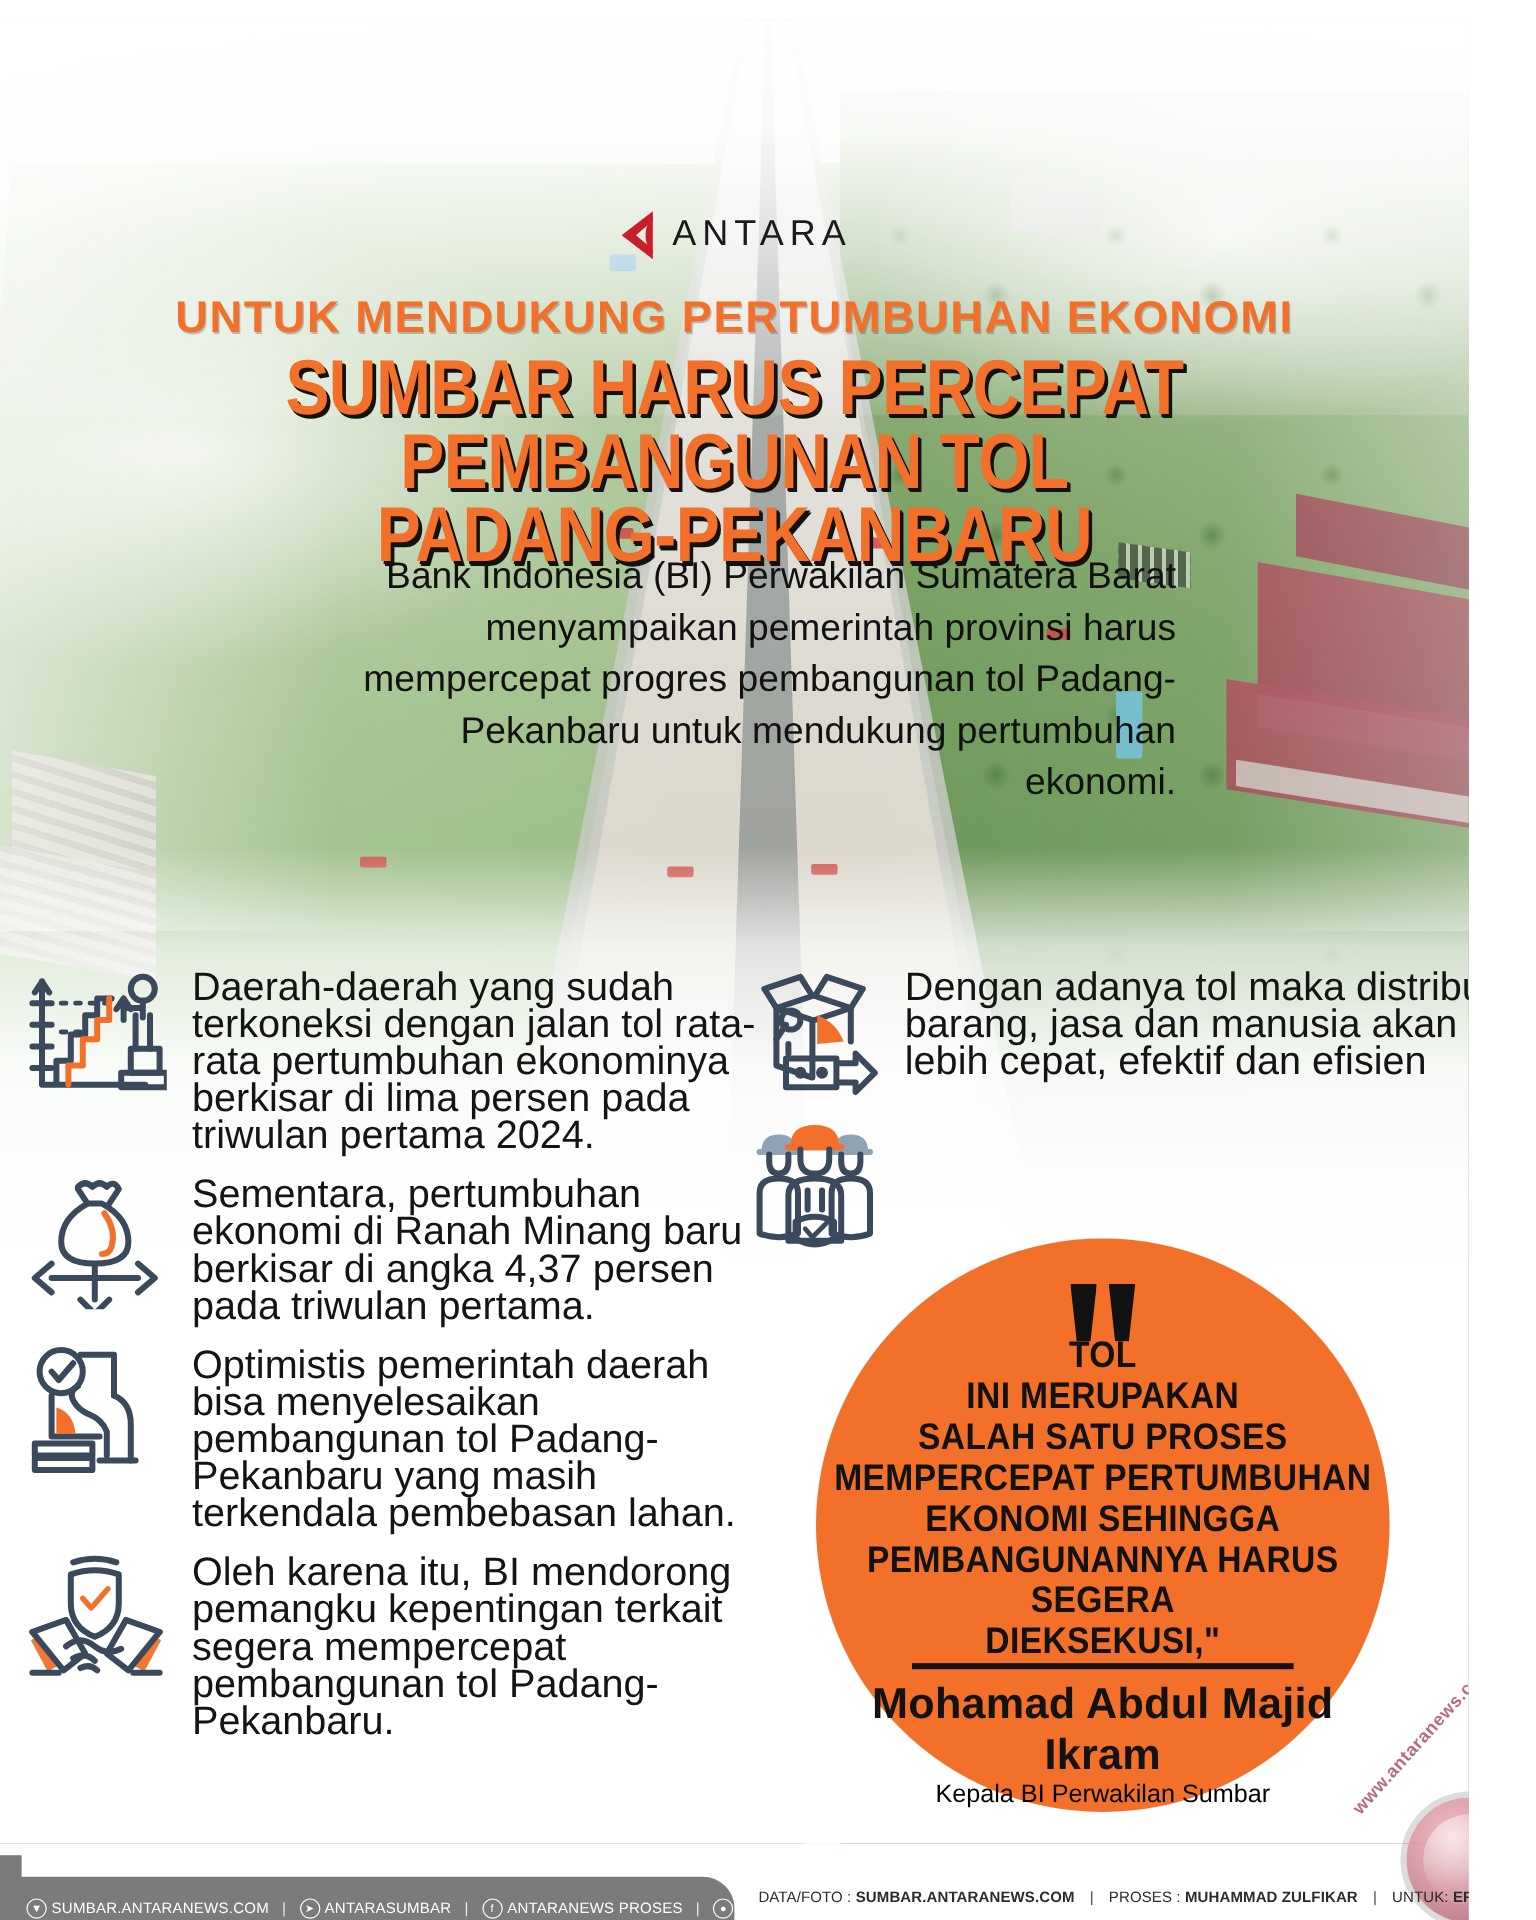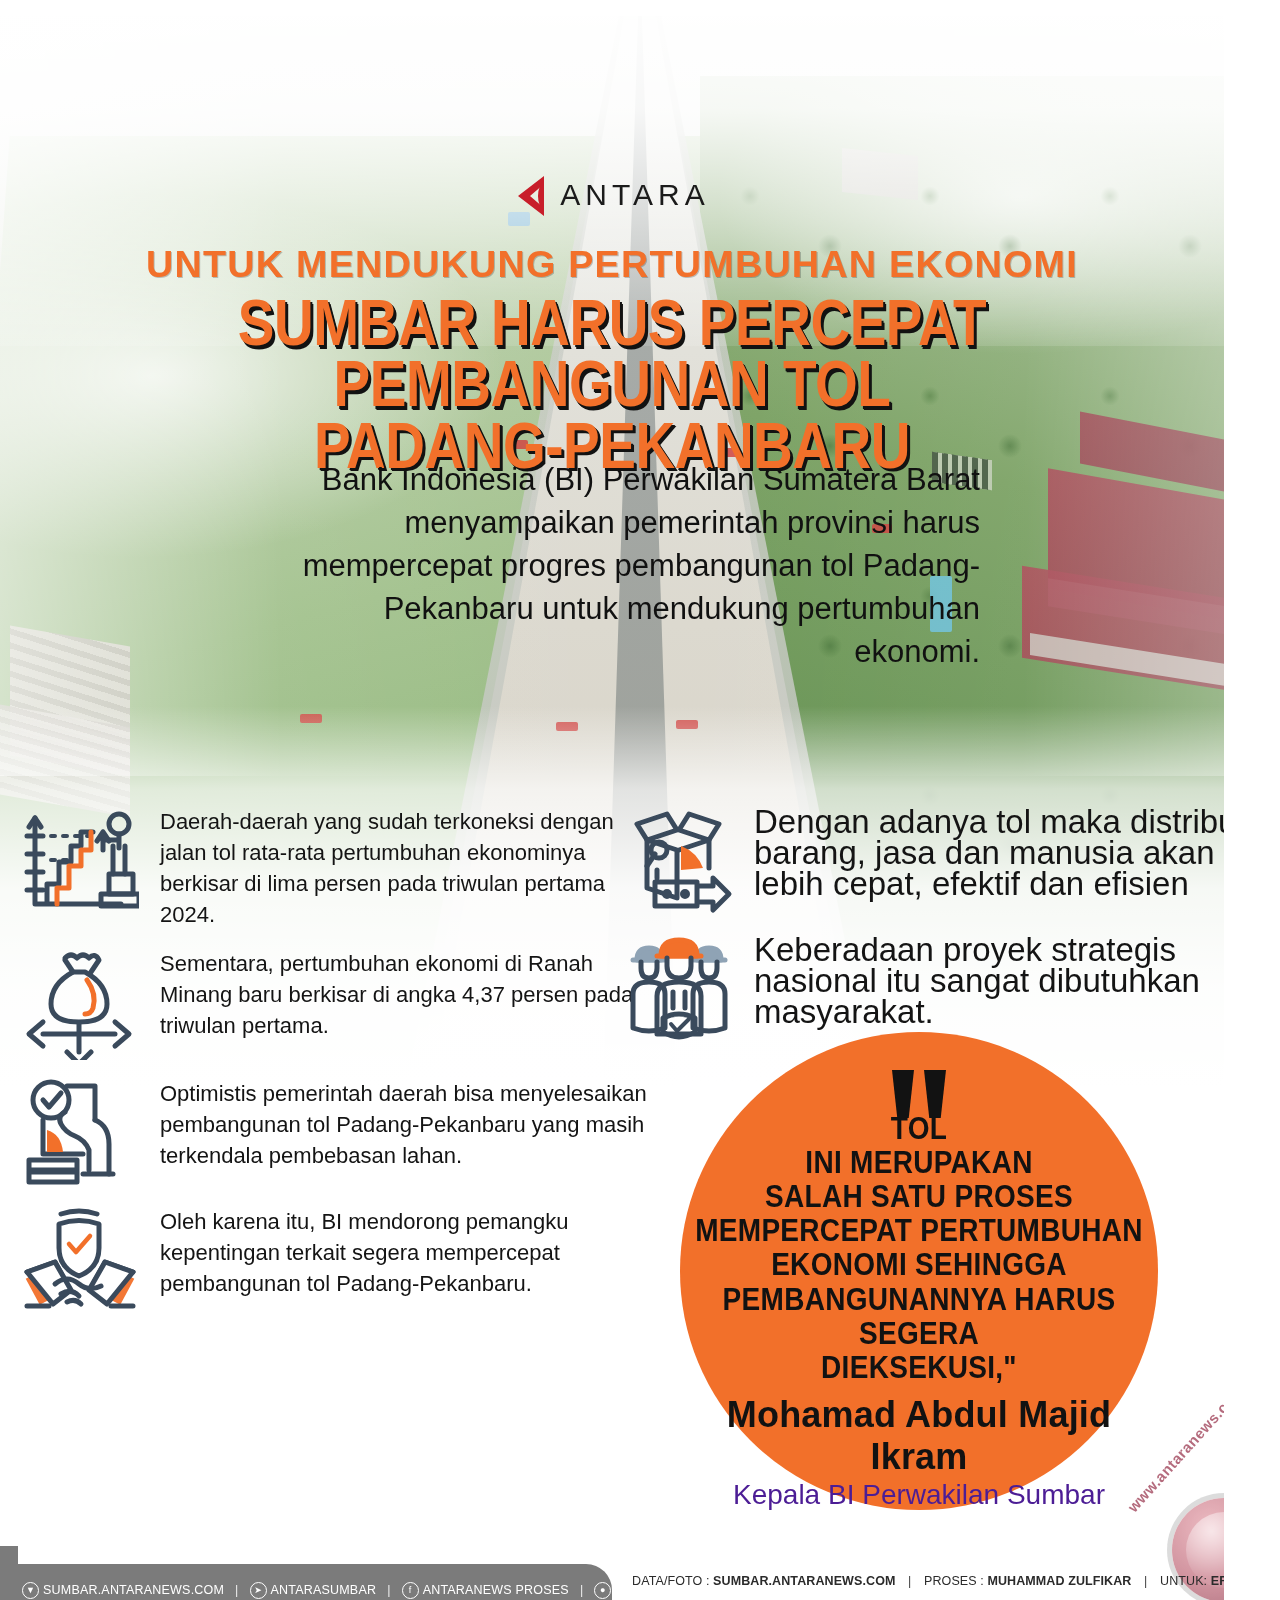--- a/index.html
+++ b/index.html
@@ -119,41 +119,41 @@
   .intro{
     position:absolute;left:300px;width:680px;top:442px;text-align:right;
     font-size:31px;line-height:43px;color:#111;font-weight:400;
   }
 
   
   .colL{position:absolute;left:14px;top:788px;width:634px;}
   .colR{position:absolute;left:618px;top:788px;width:650px;}
   .bullet{display:flex;align-items:flex-start;gap:14px;margin-bottom:16px;}
   .bullet .ic{flex:0 0 auto;width:132px;display:flex;justify-content:center;align-items:flex-start;padding-top:2px;}
-  .bullet .tx{font-size:22px;line-height:31px;color:#141414;padding-top:2px;}
+  .bullet .tx{font-size:33px;line-height:31px;color:#141414;padding-top:2px;}
   .colR .bullet .ic{width:122px;}
   .colR .bullet .tx{font-size:33px;line-height:31px;}
 
   
   .quote{
     position:absolute;left:680px;top:1016px;width:478px;height:478px;border-radius:50%;
     background:#F2702A;display:flex;flex-direction:column;align-items:center;justify-content:flex-start;
     padding-top:38px;box-sizing:border-box;
   }
   .qmark{display:flex;gap:10px;margin-bottom:6px;}
   .qmark i{display:block;width:22px;height:48px;background:#121212;
     clip-path:polygon(0 0,100% 0,76% 100%,24% 100%);}
   .qtext{
     font-family:"Liberation Sans Narrow","Liberation Sans",sans-serif;
     font-weight:700;color:#121212;text-align:center;font-size:28px;line-height:31px;
     letter-spacing:.3px;width:470px;transform:scaleY(1.1);
   }
   .qrule{width:318px;height:5px;background:#121212;margin:14px 0 8px;}
   .qname{font-size:36px;font-weight:700;color:#121212;text-align:center;letter-spacing:.2px;}
-  .qrole{font-size:28px;color:#4c1d95;text-align:center;margin-top:1px;}
+  .qrole{font-size:21px;color:#000000;text-align:center;margin-top:1px;}
 
   
   .wm{position:absolute;left:1118px;top:1470px;width:160px;height:120px;}
   .wm .ring{position:absolute;right:2px;top:12px;width:104px;height:104px;border-radius:50%;
     background:radial-gradient(circle at 36% 28%,#e6a3ad,#c2707f 55%,#a9596a 78%,#96485a 100%);
     box-shadow:0 0 0 5px rgba(150,150,150,.45);opacity:.75;}
   .wm .ringInner{position:absolute;right:16px;top:26px;width:76px;height:76px;border-radius:50%;
     background:radial-gradient(circle at 34% 26%,rgba(255,255,255,.65),rgba(255,255,255,.08) 60%);}
   .wm .glyph{position:absolute;right:30px;top:40px;font-size:46px;color:rgba(255,228,214,.85);
     transform:rotate(-8deg);font-family:"Liberation Sans",sans-serif;}
@@ -344,21 +344,20 @@
           <path d="M70 60 q0 -12 16 -12 q16 0 16 12 v34 q-16 6 -32 0 z"></path>
           <path d="M38 22 q0 -16 18 -16 q18 0 18 16 z" fill="#F2702A" stroke="#F2702A"></path>
           <path d="M34 22 h44" stroke="#F2702A"></path>
           <path d="M44 24 v8 q0 12 12 12 q12 0 12 -12 v-8"></path>
           <path d="M34 62 q0 -14 22 -14 q22 0 22 14 v38 h-44 z"></path>
           <path d="M50 58 v16 M62 58 v16"></path>
           <path d="M40 84 q16 -8 32 0 v14 q-16 10 -32 0 z"></path>
           <path d="M48 90 l6 7 l12 -12" stroke-width="4"></path>
         </svg>
       </span>
-      <span class="tx">Keberadaan proyek strategis nasional itu sangat dibutuhkan masyarakat.</span>
     </div>
   </div>
 
   <div class="quote">
     <div class="qmark">
         <i></i>
         <i></i>
       </div>
     <div class="qtext">
       <div>TOL</div>

